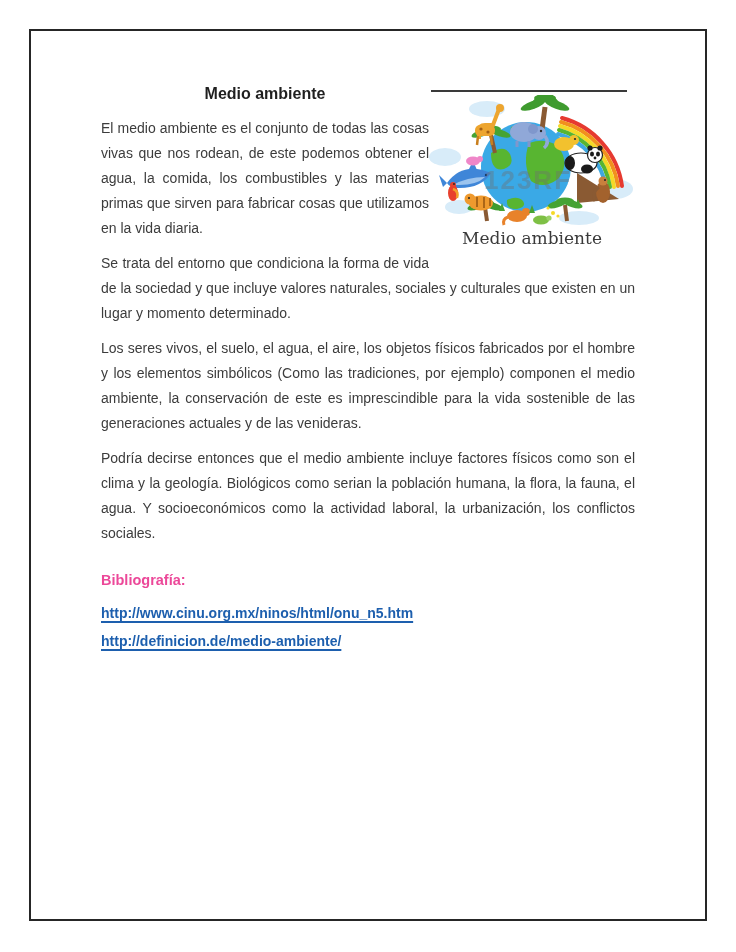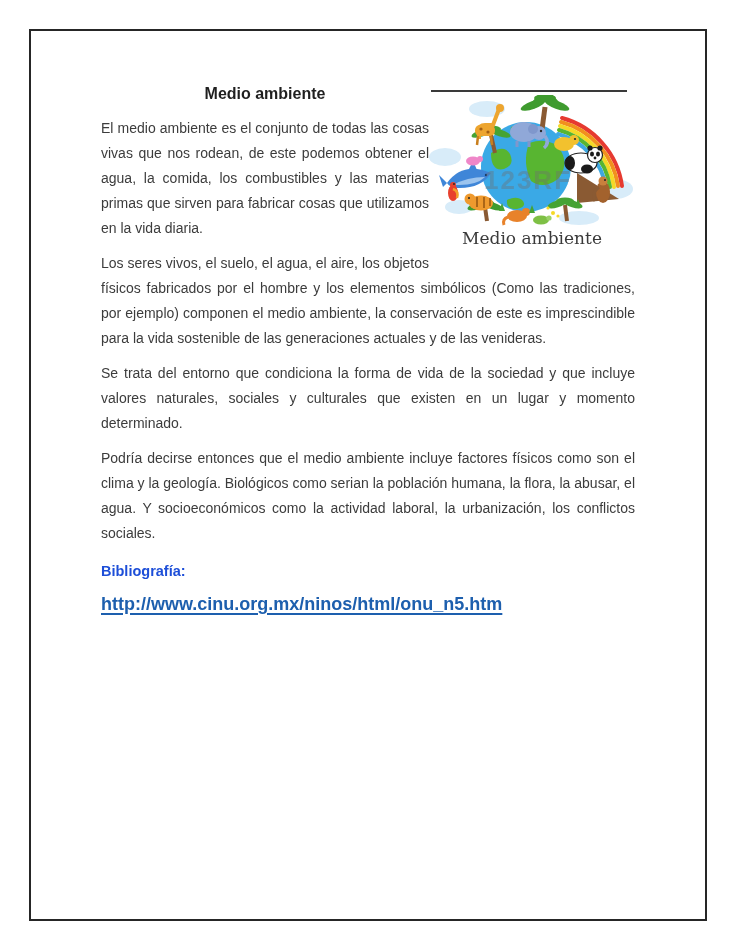--- a/index.html
+++ b/index.html
@@ -51,27 +51,27 @@
   }
   p.para{
     font-size:14px;
     line-height:25px;
     text-align:justify;
     margin:0 0 10px 0;
   }
   .bib-heading{
     font-size:14.5px;
     font-weight:bold;
-    color:#1d4ed8;
-    margin:15px 0 9px 0;
+    color:#ec4899;
+    margin:24px 0 9px 0;
     line-height:20px;
   }
   .bib-link{
     display:block;
-    font-size:18px;
+    font-size:14px;
     font-weight:bold;
     color:#1d5fae;
     text-decoration:underline;
     text-decoration-thickness:2px;
     text-underline-offset:3px;
     line-height:28px;
     cursor:pointer;
     width:fit-content;
   }
 </style>
@@ -235,20 +235,21 @@
       </g>
 
       <text x="99" y="94" text-anchor="middle" font-family="Liberation Sans, sans-serif" font-weight="bold" font-size="26" letter-spacing="2" fill="rgba(110,110,110,0.38)">123RF</text>
     </svg>
     <figcaption class="figure-caption">Medio ambiente</figcaption>
   </figure>
 
   <h1 class="doc-title">Medio ambiente</h1>
 
   <p class="para">El medio ambiente es el conjunto de todas las cosas vivas que nos rodean, de este podemos obtener el agua, la comida, los combustibles y las materias primas que sirven para fabricar cosas que utilizamos en la vida diaria.</p>
+  <p class="para">Se trata del entorno que condiciona la forma de vida de la sociedad y que incluye valores naturales, sociales y culturales que existen en un lugar y momento determinado.</p>
   <p class="para">Los seres vivos, el suelo, el agua, el aire, los objetos físicos fabricados por el hombre y los elementos simbólicos (Como las tradiciones, por ejemplo) componen el medio ambiente, la conservación de este es imprescindible para la vida sostenible de las generaciones actuales y de las venideras.</p>
-  <p class="para">Se trata del entorno que condiciona la forma de vida de la sociedad y que incluye valores naturales, sociales y culturales que existen en un lugar y momento determinado.</p>
-  <p class="para">Podría decirse entonces que el medio ambiente incluye factores físicos como son el clima y la geología. Biológicos como serian la población humana, la flora, la abusar, el agua. Y socioeconómicos como la actividad laboral, la urbanización, los conflictos sociales.</p>
+  <p class="para">Podría decirse entonces que el medio ambiente incluye factores físicos como son el clima y la geología. Biológicos como serian la población humana, la flora, la fauna, el agua. Y socioeconómicos como la actividad laboral, la urbanización, los conflictos sociales.</p>
 
   <div class="bib-heading">Bibliografía:</div>
   <a class="bib-link">http://www.cinu.org.mx/ninos/html/onu_n5.htm</a>
+  <a class="bib-link">http://definicion.de/medio-ambiente/</a>
 
 </div>
 
 </body></html>

